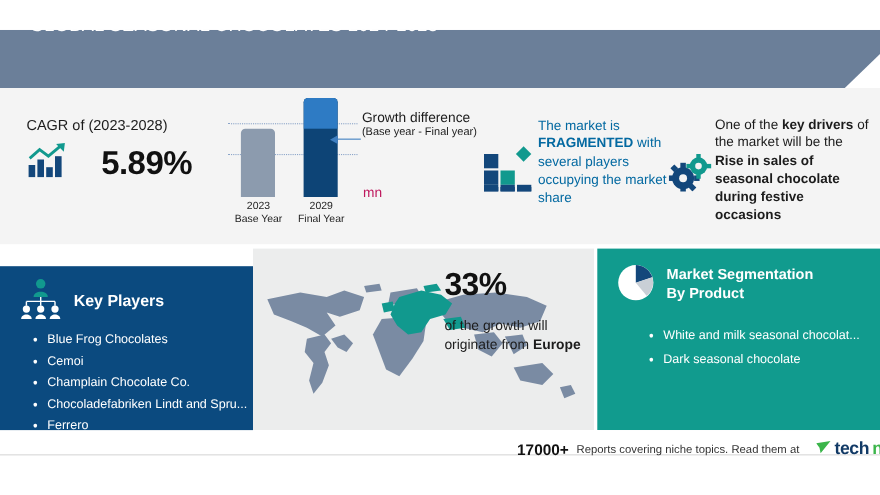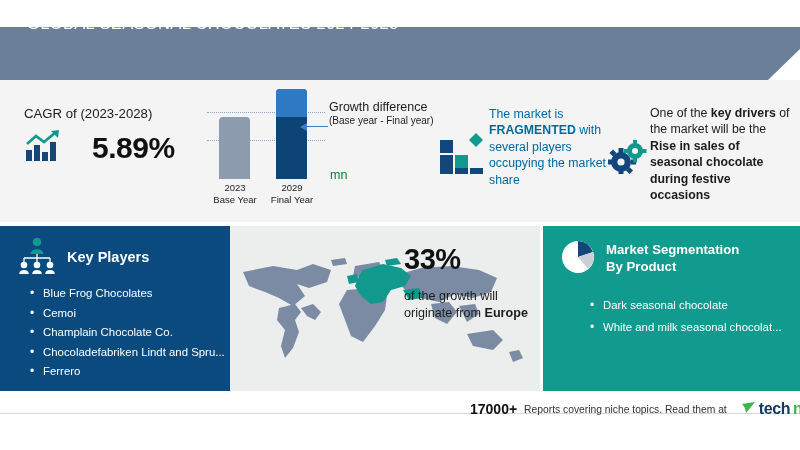--- a/index.html
+++ b/index.html
@@ -99,42 +99,42 @@
   .growth-sub {
     position: absolute; left: 329px; top: 115px;
     font-size: 10px; color: #1c1c1c; white-space: nowrap;
   }
   .growth-value {
     position: absolute; left: 328px; top: 133px;
     font-size: 27px; font-weight: 700; color: #111; letter-spacing: -.3px;
   }
   .growth-unit {
     position: absolute; left: 330px; top: 168px;
-    font-size: 12.5px; color: #15803d;
+    font-size: 12.5px; color: #be185d;
   }
 
   
   .frag-icon { position: absolute; left: 439px; top: 131px; width: 46px; height: 44px; }
   .frag-text {
     position: absolute; left: 489px; top: 106px;
     width: 118px; font-size: 12.3px; line-height: 16.4px; color: #0369a1;
   }
   .frag-text b { font-weight: 700; }
 
   
   .gear-icon { position: absolute; left: 608px; top: 140px; width: 40px; height: 34px; }
   .driver-text {
     position: absolute; left: 650px; top: 105px;
     width: 142px; font-size: 12.3px; line-height: 16.4px; color: #1c1c1c;
   }
   .driver-text b { font-weight: 700; }
 
   
   .players-panel {
-    position: absolute; left: 0; top: 226px;
+    position: absolute; left: 0; top: 242px;
     width: 230px; height: 196px;
     background: #0b4a7f;
   }
   .players-head {
     position: absolute; left: 17px; top: 10px;
     display: flex; align-items: center; gap: 10px;
   }
   .players-title {
     font-size: 14.5px; font-weight: 700; color: #ffffff; white-space: nowrap;
   }
@@ -378,22 +378,22 @@
       <span>
         <svg width="34" height="34" viewBox="0 0 34 34">
           <circle cx="17" cy="17" r="16" fill="#ffffff"></circle>
           <path d="M17 17 L17 1 A16 16 0 0 1 32 12 Z" fill="#13477b"></path>
           <path d="M17 17 L32 12 A16 16 0 0 1 27 29 Z" fill="#c9cfd6"></path>
         </svg>
       </span>
       <span class="seg-title">Market Segmentation By Product</span>
     </div>
     <ul class="seg-list">
+      <li>White and milk seasonal chocolat...</li>
       <li>Dark seasonal chocolate</li>
-      <li>White and milk seasonal chocolat...</li>
     </ul>
   </div>
 
   <div class="footer">
     <div class="footer-rule"></div>
   </div>
   <div class="footer-inner">
     <span class="footer-count">17000+</span>
     <span class="footer-text">Reports covering niche topics. Read them at</span>
     <span class="logo">

